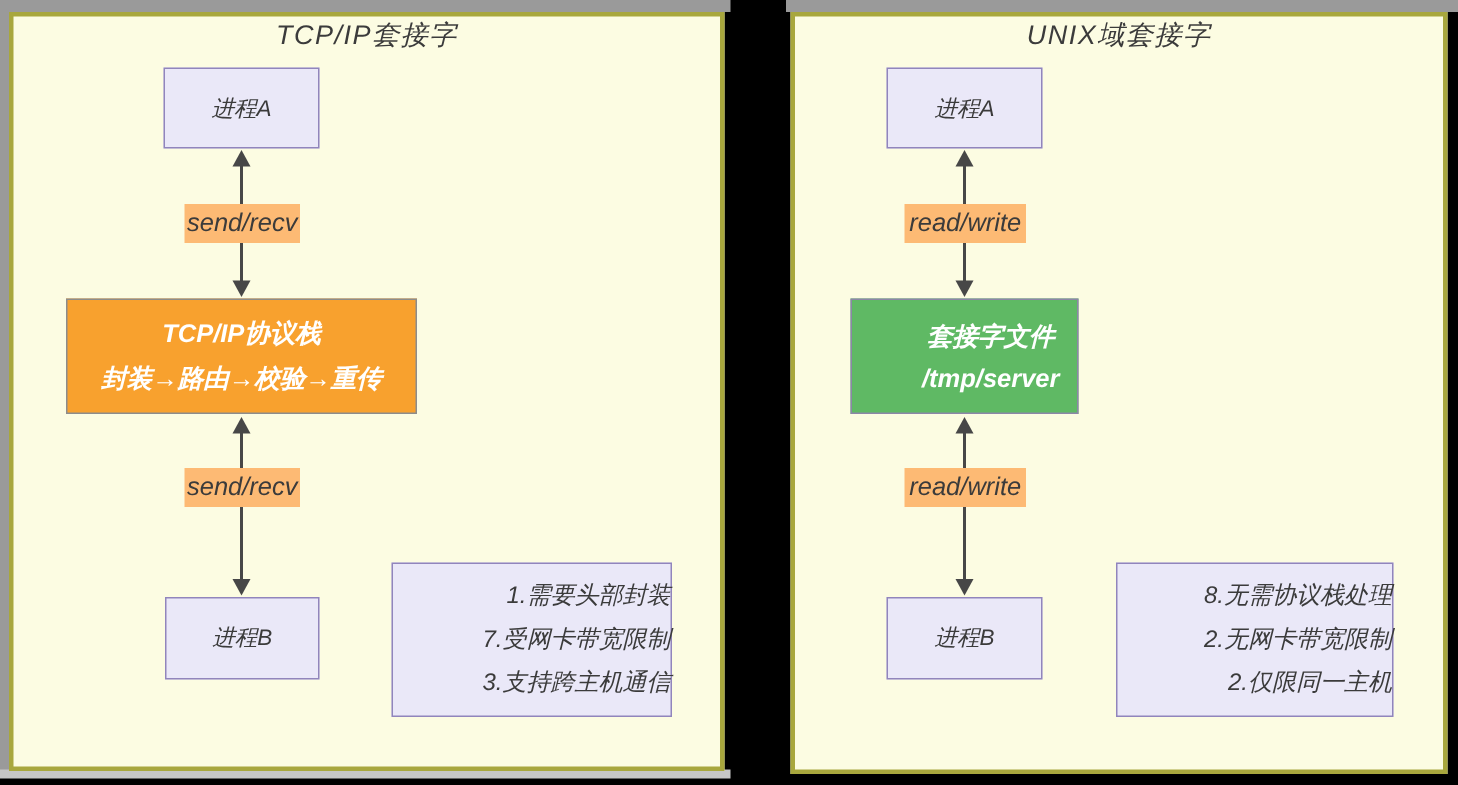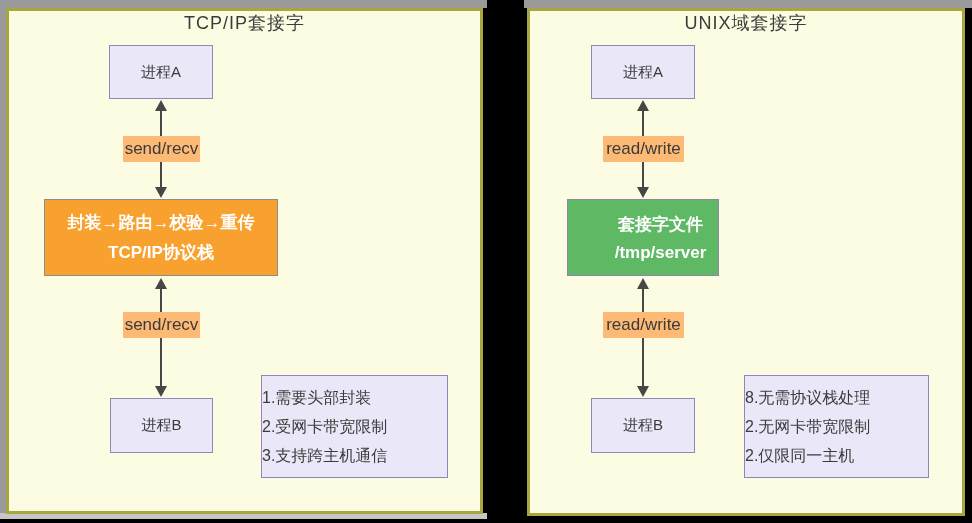--- a/index.html
+++ b/index.html
@@ -1,15 +1,15 @@
 <!DOCTYPE html>
 <html><head>
 <meta charset="utf-8">
 <style>
-  * { margin:0; padding:0; box-sizing:border-box; }
+  * { margin:0; padding:0; box-sizing:border-box;font-style:italic; }
   html,body { width:972px; height:523px; }
   body {
     font-family: "Liberation Sans", "DejaVu Sans", sans-serif;
     background:#000;
     overflow:hidden;
   }
   .stage { position:relative; width:972px; height:523px; background:#000; }
 
   
   .chrome-strip { position:absolute; background:#9A9A9A; }
@@ -40,21 +40,21 @@
     position:absolute;
     background:#EAE8F8;
     border:1.5px solid #9185BC;
     display:flex; align-items:center; justify-content:center;
     font-size:15px; color:#3B3B3B;
   }
   .note {
     position:absolute;
     background:#EAE8F8;
     border:1.5px solid #9185BC;
-    display:flex; flex-direction:column; align-items:flex-start; justify-content:center;
+    display:flex; flex-direction:column; align-items:flex-end; justify-content:center;
     font-size:16px; color:#3B3B3B; line-height:29px;
     text-align:center;
   }
 
   
   .midbox {
     position:absolute;
     border:1.5px solid #8C8C8C;
     display:flex; flex-direction:column; align-items:center; justify-content:center;
     gap:7px;
@@ -103,38 +103,38 @@
   </div>
 
   <div class="varrow" style="left:155px; top:100px; height:98px;">
     <div class="head-up"></div>
       <div class="shaft"></div>
       <div class="head-down"></div>
   </div>
   <div class="api-label" style="left:123px; top:136px; width:77px;">send/recv</div>
 
   <div class="midbox" style="left: 44px; top: 199px; width: 234px; height: 77px; background-color: rgb(248, 161, 46);">
+    <div>TCP/IP协议栈</div>
     <div>封装→路由→校验→重传</div>
-    <div>TCP/IP协议栈</div>
   </div>
 
   <div class="varrow" style="left:155px; top:278px; height:119px;">
     <div class="head-up"></div>
       <div class="shaft"></div>
       <div class="head-down"></div>
   </div>
   <div class="api-label" style="left:123px; top:312px; width:77px;">send/recv</div>
 
   <div class="node" style="left:110px; top:398px; width:103px; height:55px;">
     <span>进程B</span>
   </div>
 
   <div class="note" style="left:261px; top:375px; width:187px; height:103px;">
     <div>1.需要头部封装</div>
-    <div>2.受网卡带宽限制</div>
+    <div>7.受网卡带宽限制</div>
     <div>3.支持跨主机通信</div>
   </div>
 
   <div class="panel panel-right"></div>
   <div class="panel-title title-right">UNIX域套接字</div>
 
   <div class="node" style="left:591px; top:45px; width:104px; height:54px;">
     <span>进程A</span>
   </div>
 

